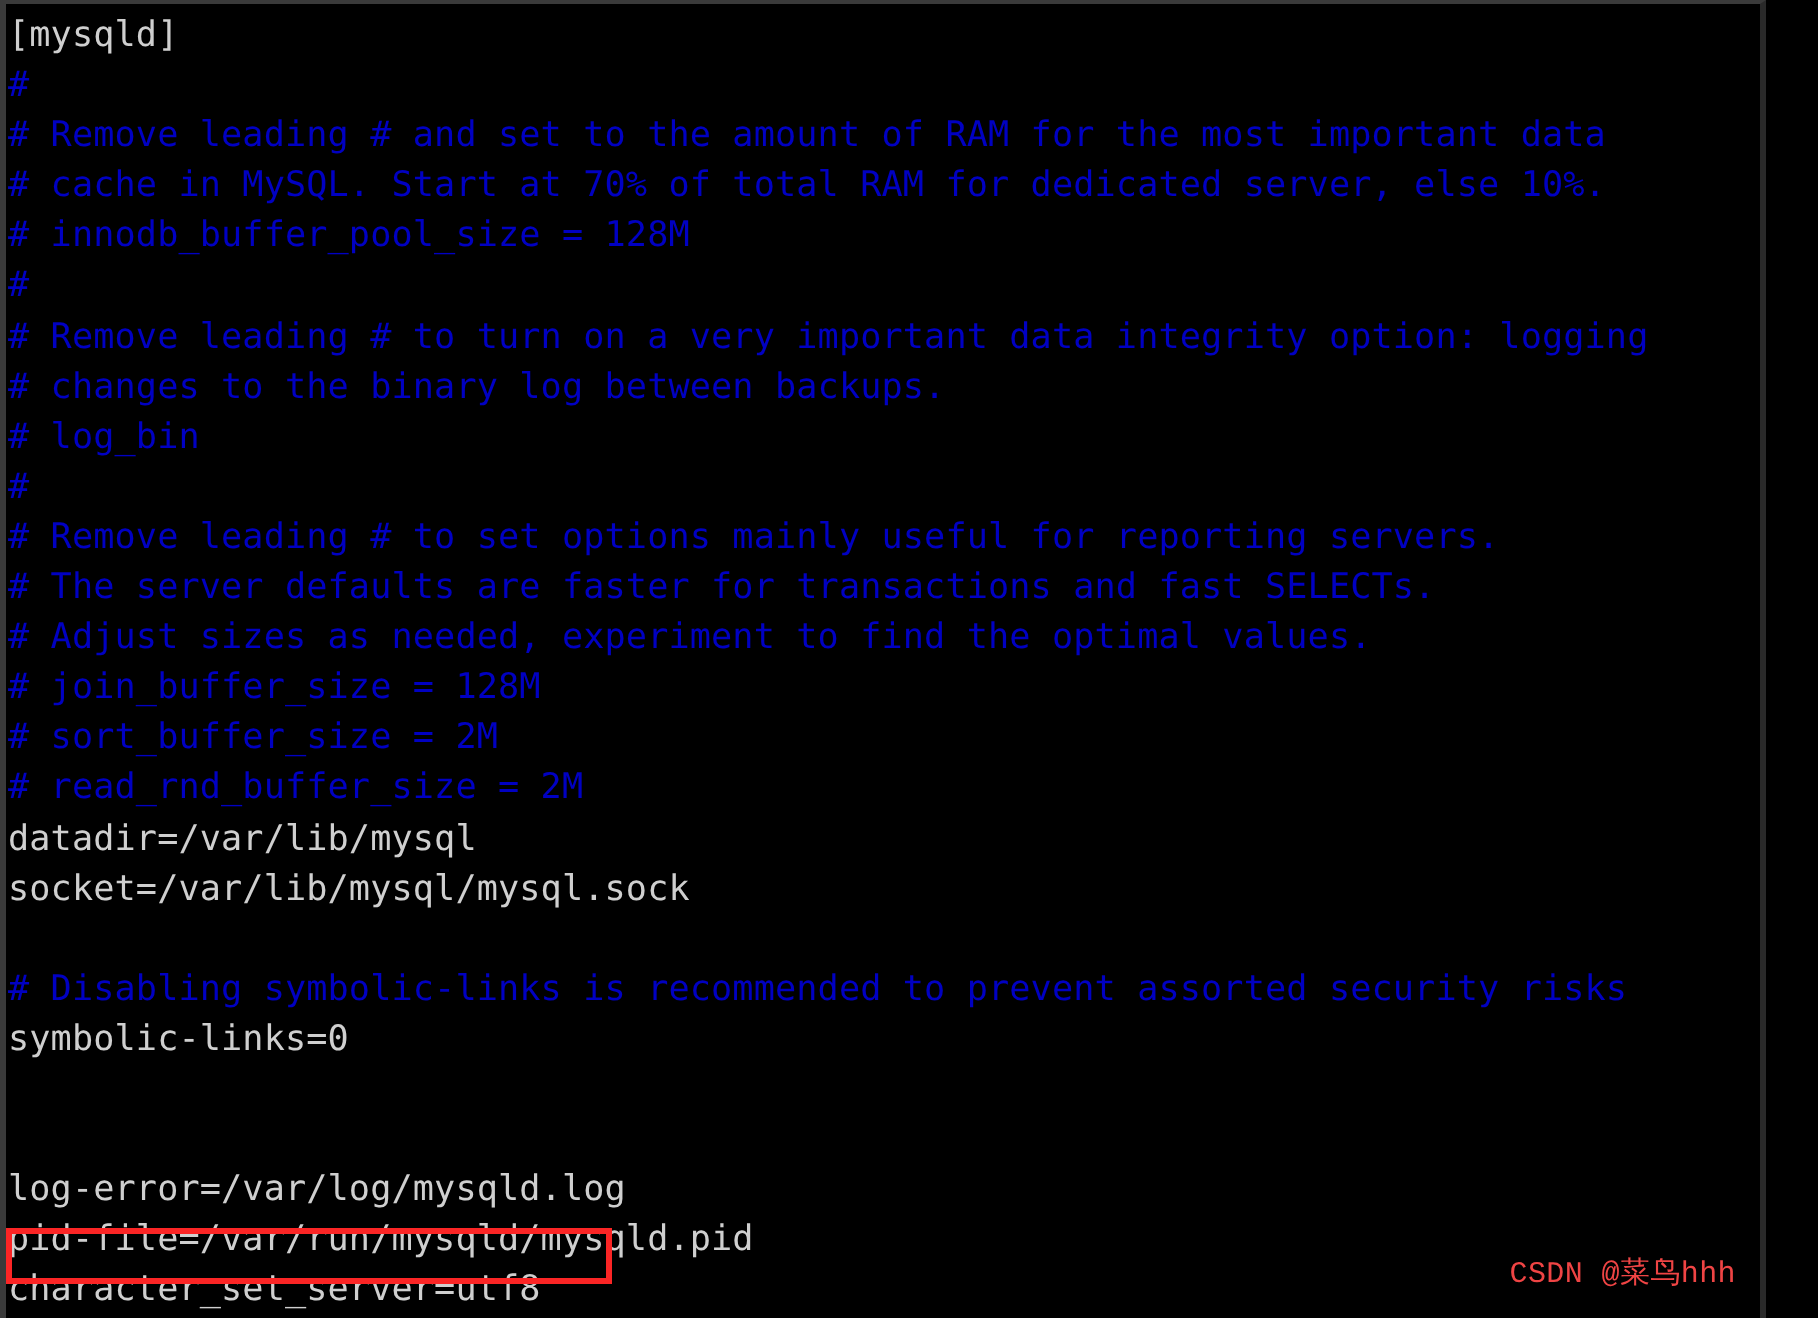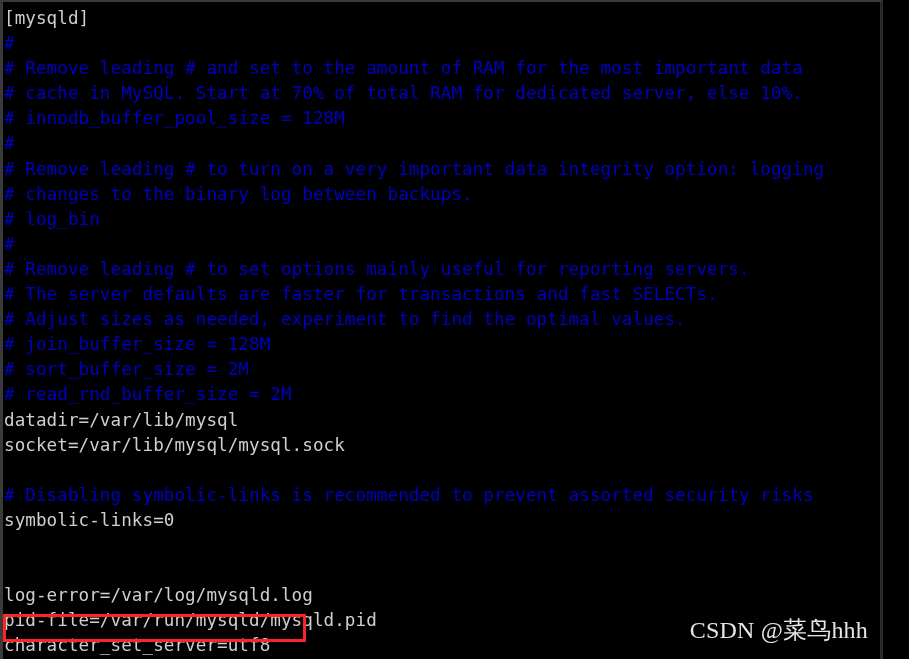--- a/index.html
+++ b/index.html
@@ -52,23 +52,23 @@
     width: 303px;
     height: 28px;
     border: 3px solid #fb2525;
     box-sizing: border-box;
     pointer-events: none;
   }
   #watermark {
     position: absolute;
     right: 12px;
     bottom: 13px;
-    font-family: Liberation Serif, serif;
-    font-size: 24px;
-    color: #e5e5e5;
+    font-family: Liberation Mono, monospace;
+    font-size: 15px;
+    color: #ef4444;
     white-space: pre;
     letter-spacing: 0.2px;
   }
 </style>
 </head>
 <body>
 
 <div id="screen" style="background: rgb(0, 0, 0);">
 
   <div id="term" style="color: rgb(207, 207, 207);"><span class="ln c-normal" style="color: rgb(207, 207, 207);">[mysqld]</span><span class="ln c-comment" style="color: rgb(0, 0, 194);">#</span><span class="ln c-comment" style="color: rgb(0, 0, 194);"># Remove leading # and set to the amount of RAM for the most important data</span><span class="ln c-comment" style="color: rgb(0, 0, 194);"># cache in MySQL. Start at 70% of total RAM for dedicated server, else 10%.</span><span class="ln c-comment" style="color: rgb(0, 0, 194);"># innodb_buffer_pool_size = 128M</span><span class="ln c-comment" style="color: rgb(0, 0, 194);">#</span><span class="ln c-comment" style="color: rgb(0, 0, 194);"># Remove leading # to turn on a very important data integrity option: logging</span><span class="ln c-comment" style="color: rgb(0, 0, 194);"># changes to the binary log between backups.</span><span class="ln c-comment" style="color: rgb(0, 0, 194);"># log_bin</span><span class="ln c-comment" style="color: rgb(0, 0, 194);">#</span><span class="ln c-comment" style="color: rgb(0, 0, 194);"># Remove leading # to set options mainly useful for reporting servers.</span><span class="ln c-comment" style="color: rgb(0, 0, 194);"># The server defaults are faster for transactions and fast SELECTs.</span><span class="ln c-comment" style="color: rgb(0, 0, 194);"># Adjust sizes as needed, experiment to find the optimal values.</span><span class="ln c-comment" style="color: rgb(0, 0, 194);"># join_buffer_size = 128M</span><span class="ln c-comment" style="color: rgb(0, 0, 194);"># sort_buffer_size = 2M</span><span class="ln c-comment" style="color: rgb(0, 0, 194);"># read_rnd_buffer_size = 2M</span><span class="ln c-normal" style="color: rgb(207, 207, 207);">datadir=/var/lib/mysql</span><span class="ln c-normal" style="color: rgb(207, 207, 207);">socket=/var/lib/mysql/mysql.sock</span><span class="ln c-normal" style="color: rgb(207, 207, 207);"></span><span class="ln c-comment" style="color: rgb(0, 0, 194);"># Disabling symbolic-links is recommended to prevent assorted security risks</span><span class="ln c-normal" style="color: rgb(207, 207, 207);">symbolic-links=0</span><span class="ln c-normal" style="color: rgb(207, 207, 207);"></span><span class="ln c-normal" style="color: rgb(207, 207, 207);"></span><span class="ln c-normal" style="color: rgb(207, 207, 207);">log-error=/var/log/mysqld.log</span><span class="ln c-normal" style="color: rgb(207, 207, 207);">pid-file=/var/run/mysqld/mysqld.pid</span><span class="ln c-normal" style="color: rgb(207, 207, 207);">character_set_server=utf8</span><span class="ln c-tilde" style="color: rgb(24, 24, 216);">~</span></div>

